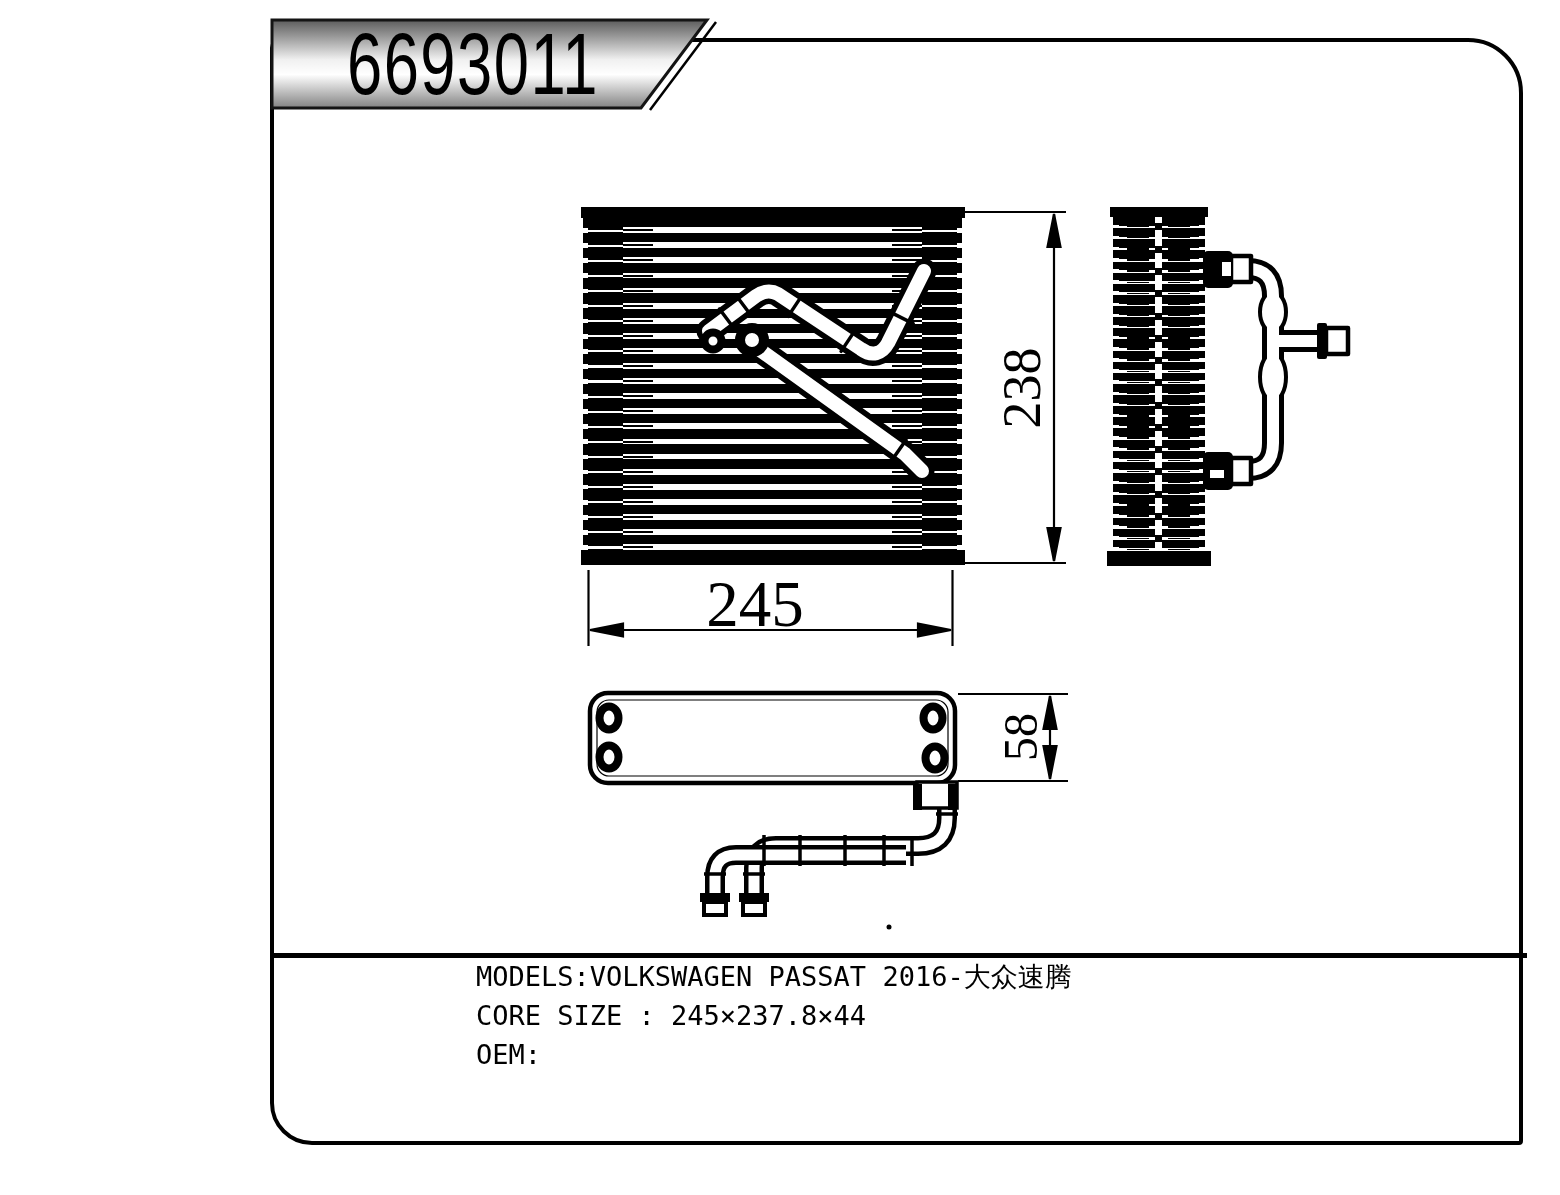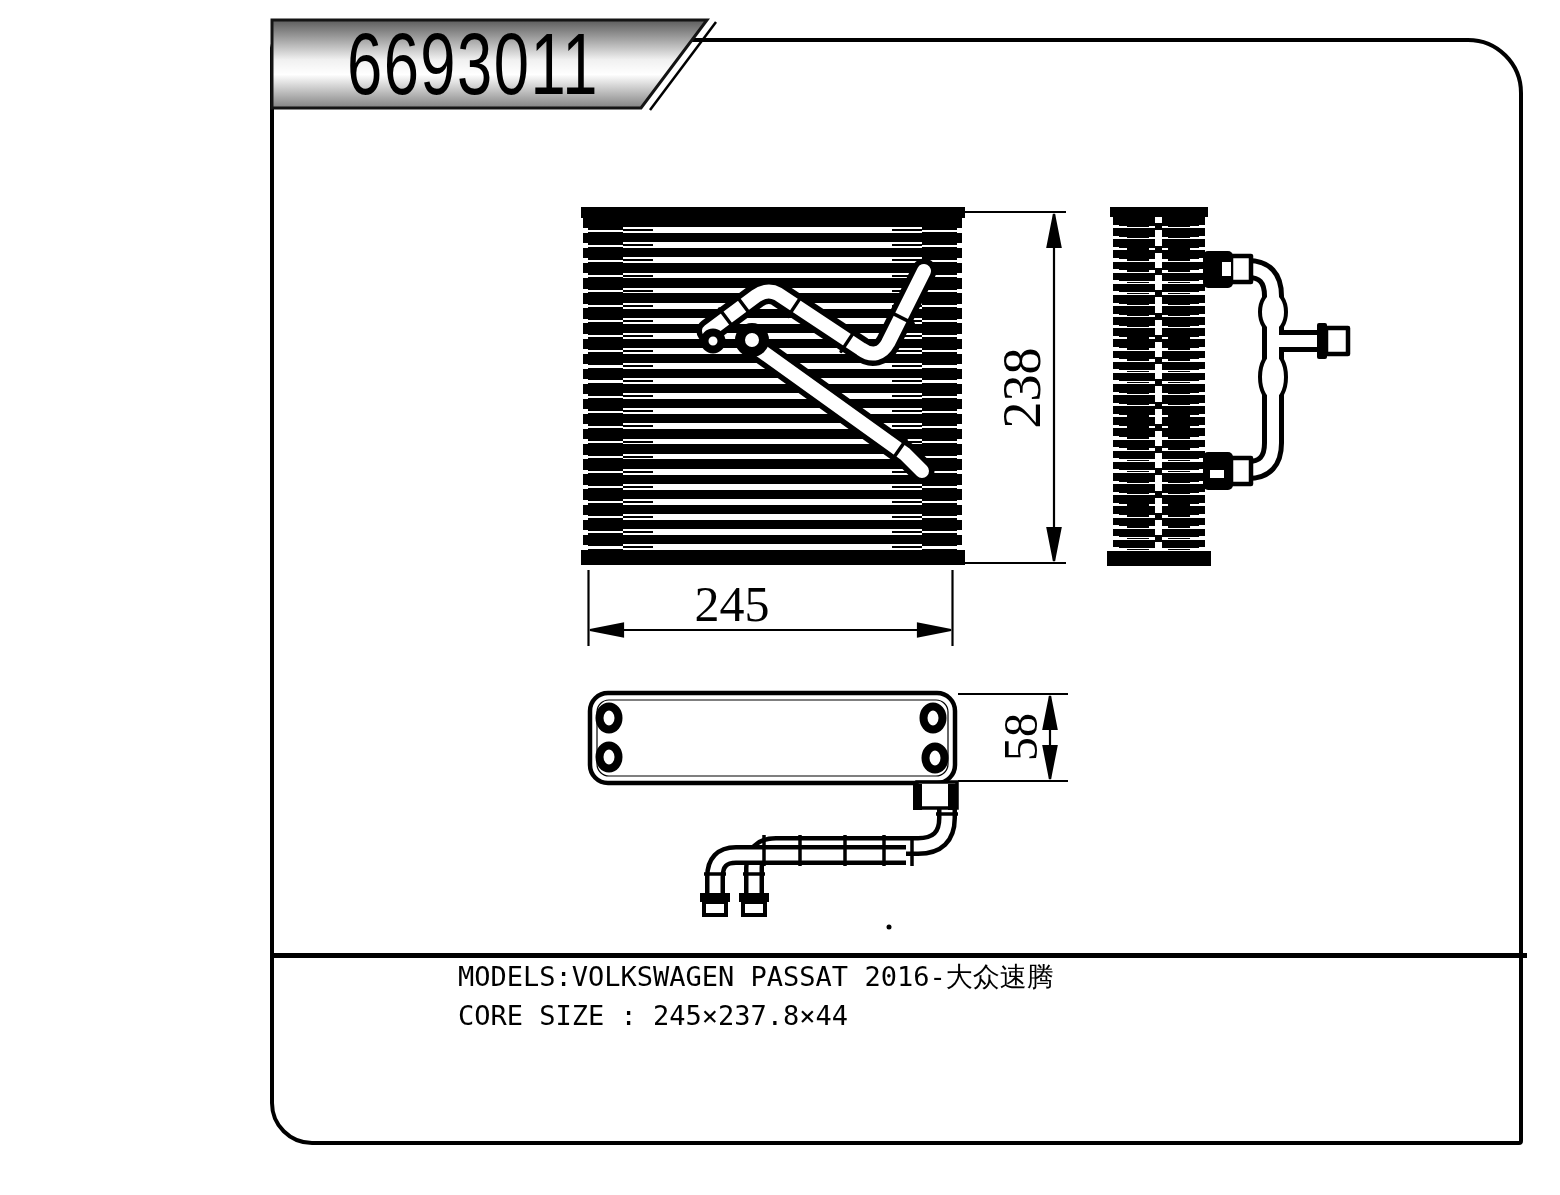--- a/index.html
+++ b/index.html
@@ -51,26 +51,26 @@
     background:repeating-linear-gradient(180deg,#fff 0 6.5px,#000 6.5px 13.5px,#fff 13.5px 22.26px);}
   .sv-findash{top:217px;width:22px;height:334px;z-index:3;
     background:repeating-linear-gradient(180deg,rgba(0,0,0,0) 0 8.9px,#000 8.9px 10.3px,rgba(0,0,0,0) 10.3px 11.13px);}
   #sv-fd1{left:1127px;} #sv-fd2{left:1168px;}
 
   
   #draw{left:0;top:0;z-index:5;}
 
   
   .dim{color:#000;font-family:"Liberation Serif","DejaVu Serif",serif;z-index:7;white-space:nowrap;}
-  #dim-245{left:732px;top:604px;font-size:50px;transform:translate(-50%,-50%);}
+  #dim-245{left:755px;top:604px;font-size:65px;transform:translate(-50%,-50%);}
   #dim-238{left:1022px;top:388px;font-size:54px;transform:translate(-50%,-50%) rotate(-90deg);}
   #dim-58{left:1020px;top:737px;font-size:48px;transform:translate(-50%,-50%) rotate(-90deg);}
 
   
-  #specs{left:458px;top:957px;z-index:7;font-family:"DejaVu Sans Mono","Liberation Mono",monospace;
+  #specs{left:476px;top:957px;z-index:7;font-family:"DejaVu Sans Mono","Liberation Mono",monospace;
          font-size:27px;color:#000;}
   #specs .line{height:39px;line-height:39px;white-space:nowrap;}
 </style>
 </head>
 <body>
 
 <div id="canvas">
 
   <div class="abs" id="frame"></div>
   <div class="abs" id="divider"></div>
@@ -201,15 +201,16 @@
 
   <div class="abs" id="banner-text">6693011</div>
 
   <div class="abs dim" id="dim-245">245</div>
   <div class="abs dim" id="dim-238">238</div>
   <div class="abs dim" id="dim-58">58</div>
 
   <div class="abs" id="specs">
     <div class="line">MODELS:VOLKSWAGEN PASSAT 2016-大众速腾</div>
     <div class="line">CORE SIZE : 245×237.8×44</div>
+    <div class="line">OEM:</div>
   </div>
 
 </div>
 
 </body></html>

